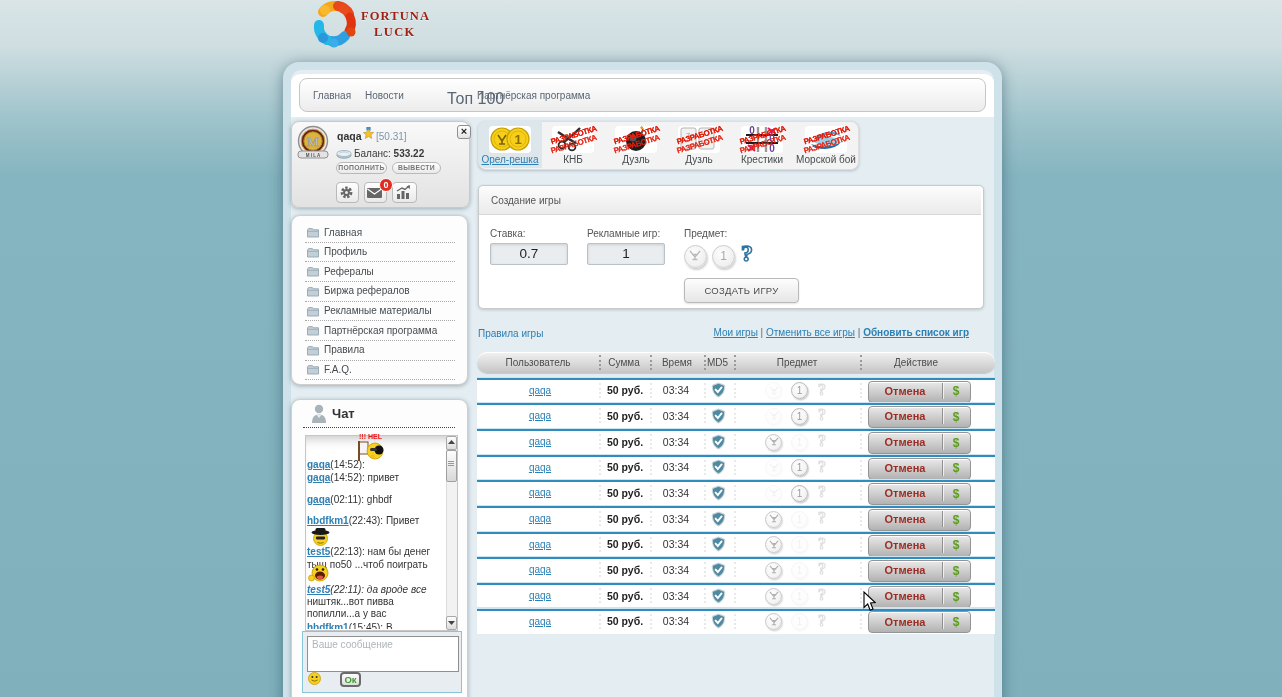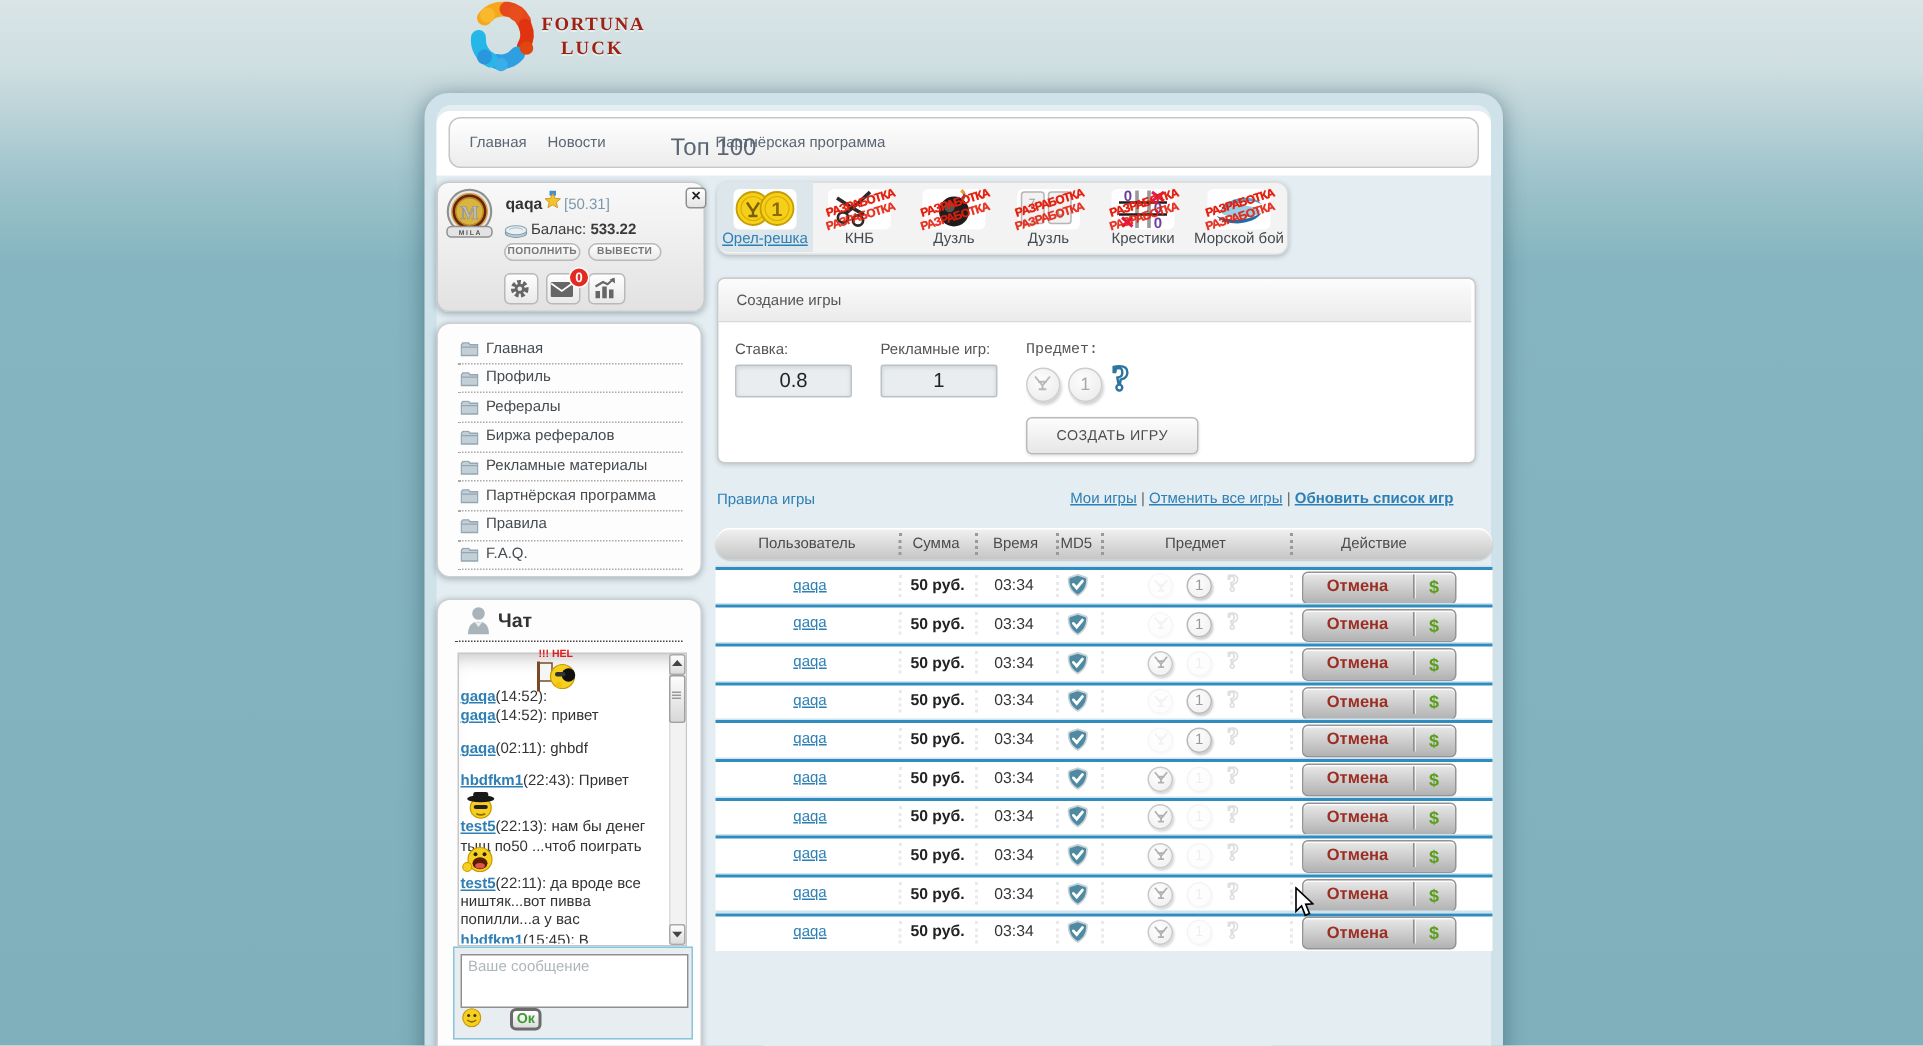--- a/index.html
+++ b/index.html
@@ -149,21 +149,21 @@
 <div class="abs" style="left:303px;top:427px;width:152px;border-top:1.5px dotted #444;"></div>
 
 <div class="abs" style="left:305px;top:435px;width:151px;height:194px;background:#fff;border:1px solid #c6c6c6;box-shadow:inset 0 10px 12px -8px rgba(0,0,0,.25);overflow:hidden;"></div>
 <div class="abs" style="left:306px;top:435px;width:140px;height:194px;overflow:hidden;">
     <div style="position:absolute;left:1px;top:24px;font-size:10px;color:#333;white-space:nowrap;"><a class="lnk" style="text-decoration:underline;font-weight:bold;">gaqa</a>(14:52):</div>
 <div style="position:absolute;left:1px;top:37px;font-size:10px;color:#333;white-space:nowrap;"><a class="lnk" style="text-decoration:underline;font-weight:bold;">gaqa</a>(14:52): привет</div>
 <div style="position:absolute;left:1px;top:59px;font-size:10px;color:#333;white-space:nowrap;"><a class="lnk" style="text-decoration:underline;font-weight:bold;">gaqa</a>(02:11): ghbdf</div>
 <div style="position:absolute;left:1px;top:80px;font-size:10px;color:#333;white-space:nowrap;"><a class="lnk" style="text-decoration:underline;font-weight:bold;">hbdfkm1</a>(22:43): Привет</div>
 <div style="position:absolute;left:1px;top:111px;font-size:10px;color:#333;white-space:nowrap;"><a class="lnk" style="text-decoration:underline;font-weight:bold;">test5</a>(22:13): нам бы денег</div>
 <div style="position:absolute;left:1px;top:124px;font-size:10px;color:#333;white-space:nowrap;">тыщ по50 ...чтоб поиграть</div>
-<div style="position:absolute;left:1px;top:149px;font-size:10px;color:#333;white-space:nowrap;"><a class="lnk" style="text-decoration:underline;font-weight:bold;">test5</a>(22:11): да вроде все</div>
+<div style="position:absolute;left:1px;top:149px;font-size:10px;color:#333;white-space:nowrap;font-style:italic;"><a class="lnk" style="text-decoration:underline;font-weight:bold;">test5</a>(22:11): да вроде все</div>
 <div style="position:absolute;left:1px;top:161px;font-size:10px;color:#333;white-space:nowrap;text-align:right;">ништяк...вот пивва</div>
 <div style="position:absolute;left:1px;top:173px;font-size:10px;color:#333;white-space:nowrap;">попилли...а у вас</div>
 <div style="position:absolute;left:1px;top:187px;font-size:10px;color:#333;white-space:nowrap;"><a class="lnk" style="text-decoration:underline;font-weight:bold;">hbdfkm1</a>(15:45): В</div>
 </div>
 <div class="abs" style="left:359px;top:433px;font-size:7px;font-weight:bold;color:#e61717;">!!! HEL</div>
 <svg class="abs" style="left:358px;top:440px" width="26" height="22" viewBox="0 0 26 22">
  <rect x="1" y="2" width="9" height="12" fill="#f5f5f5" stroke="#7a4a28" stroke-width="1"></rect>
  <rect x="0" y="1" width="2" height="20" fill="#7a4a28"></rect>
  <circle cx="17" cy="11" r="8" fill="#f7cf1e" stroke="#c79b00" stroke-width=".8"></circle>
  <circle cx="21" cy="10" r="4.5" fill="#111"></circle>
@@ -273,22 +273,22 @@
 <div class="abs" style="left:600px;top:154px;width:72px;text-align:center;font-size:10px;color:#454b4f;white-space:nowrap;">Дузль</div>
 <div class="abs" style="left:663px;top:154px;width:72px;text-align:center;font-size:10px;color:#454b4f;white-space:nowrap;">Дузль</div>
 <div class="abs" style="left:726px;top:154px;width:72px;text-align:center;font-size:10px;color:#454b4f;white-space:nowrap;">Крестики</div>
 <div class="abs" style="left:790px;top:154px;width:72px;text-align:center;font-size:10px;color:#454b4f;white-space:nowrap;">Морской бой</div>
 
 <div class="abs" style="left:478px;top:185px;width:504px;height:122px;background:#fff;border:1px solid #c9c9c9;border-radius:5px;box-shadow:0 1px 3px rgba(30,60,75,.2);"></div>
 <div class="abs" style="left:479px;top:186px;width:502px;height:28px;background:linear-gradient(#fcfcfc,#ebebeb);border-bottom:1px solid #d8d8d8;border-radius:5px 5px 0 0;"></div>
 <div class="abs" style="left:491px;top:195px;font-size:10px;color:#555;">Создание игры</div>
 <div class="abs" style="left:490px;top:228px;font-size:10px;color:#555;">Ставка:</div>
 <div class="abs" style="left:587px;top:228px;font-size:10px;color:#555;">Рекламные игр:</div>
-<div class="abs" style="left:684px;top:228px;font-size:10px;color:#555;font-family:Liberation Mono, monospace;">Предмет:</div>
-<div class="abs" style="left:490px;top:243px;width:76px;height:20px;background:#e9edf0;border:1px solid #b9c2c8;border-radius:2px;box-shadow:inset 0 1px 3px rgba(0,0,0,.12);font-size:13.5px;color:#222;text-align:center;line-height:20px;">0.8</div>
+<div class="abs" style="left:684px;top:228px;font-size:10px;color:#555;">Предмет:</div>
+<div class="abs" style="left:490px;top:243px;width:76px;height:20px;background:#e9edf0;border:1px solid #b9c2c8;border-radius:2px;box-shadow:inset 0 1px 3px rgba(0,0,0,.12);font-size:13.5px;color:#222;text-align:center;line-height:20px;">0.7</div>
 <div class="abs" style="left:587px;top:243px;width:76px;height:20px;background:#e9edf0;border:1px solid #b9c2c8;border-radius:2px;box-shadow:inset 0 1px 3px rgba(0,0,0,.12);font-size:13.5px;color:#222;text-align:center;line-height:20px;">1</div>
 
 <div class="abs" style="left:684px;top:245px;width:21px;height:21px;border-radius:50%;background:radial-gradient(circle at 40% 35%,#fdfdfd,#e9e9e9);border:1px solid #cdcdcd;box-shadow:1px 2px 2px rgba(0,0,0,.18);"></div>
 <svg class="abs" style="left:689px;top:250px" width="12" height="11" viewBox="0 0 12 11">
     <path d="M1 1 L6 7 L11 1 M6 7 L6 9.5 M3.5 9.5 L8.5 9.5 M3 4.5 L9 4.5" stroke="#b9b9b9" stroke-width="1.3" fill="none"></path>
   </svg>
 <div class="abs" style="left:712px;top:245px;width:21px;height:21px;border-radius:50%;background:radial-gradient(circle at 40% 35%,#fdfdfd,#e9e9e9);border:1px solid #cdcdcd;box-shadow:1px 2px 2px rgba(0,0,0,.18);color:#a9a9a9;font-size:12px;text-align:center;line-height:21px;">1</div>
 <div class="abs" style="left:741px;top:240px;font-size:24px;font-weight:bold;color:#fff;-webkit-text-stroke:1.6px #2e74a0;font-family:'Liberation Serif',serif;">?</div>
 <div class="abs" style="left:684px;top:278px;width:113px;height:23px;background:linear-gradient(#fdfdfd,#e6e6e6);border:1px solid #b9b9b9;border-radius:4px;font-size:9.5px;color:#4c4c4c;text-align:center;line-height:23px;letter-spacing:.3px;box-shadow:0 1px 2px rgba(0,0,0,.12);">СОЗДАТЬ ИГРУ</div>
 

